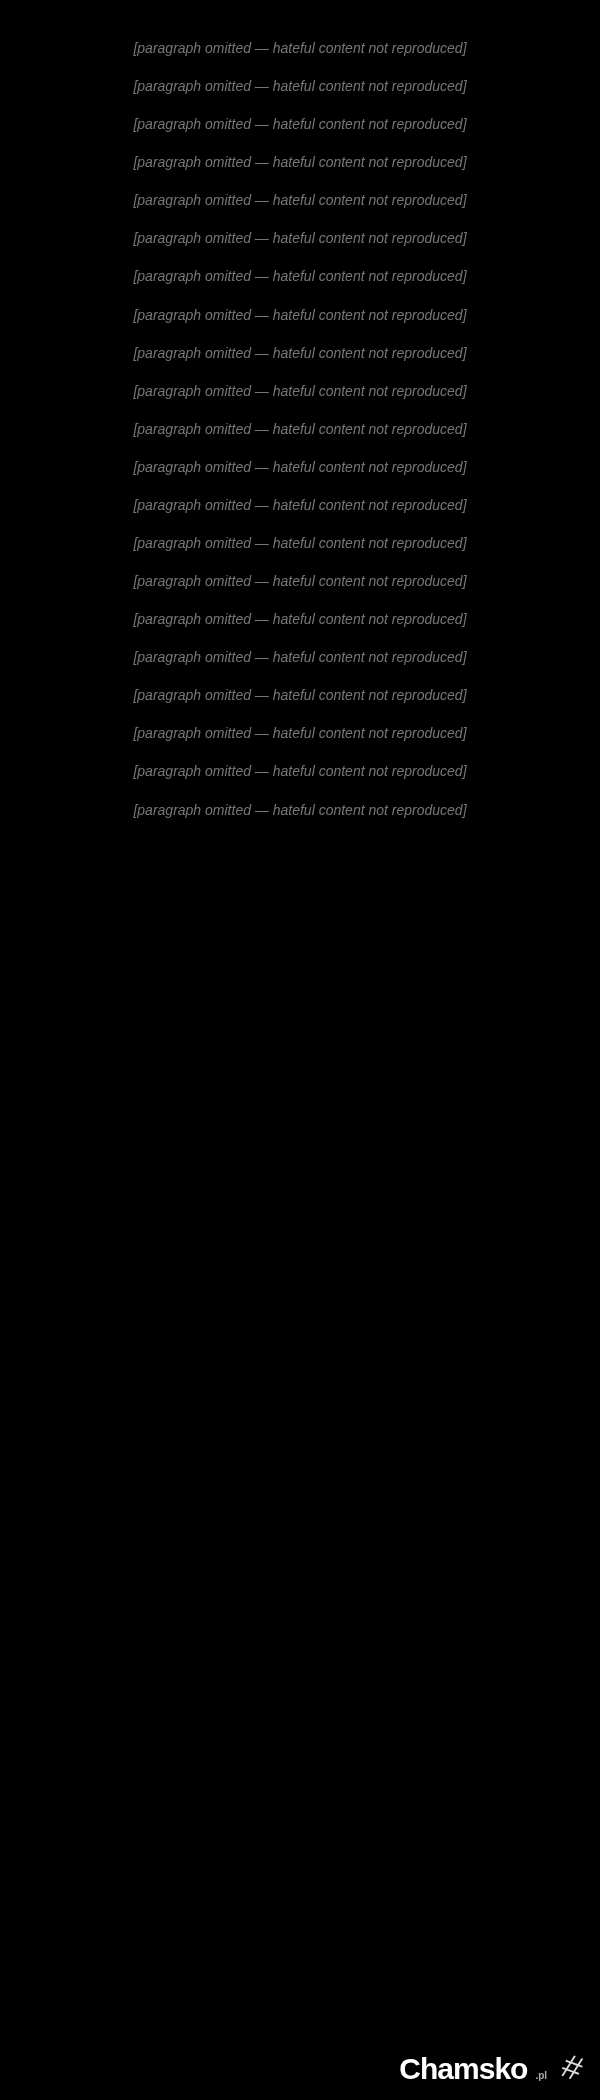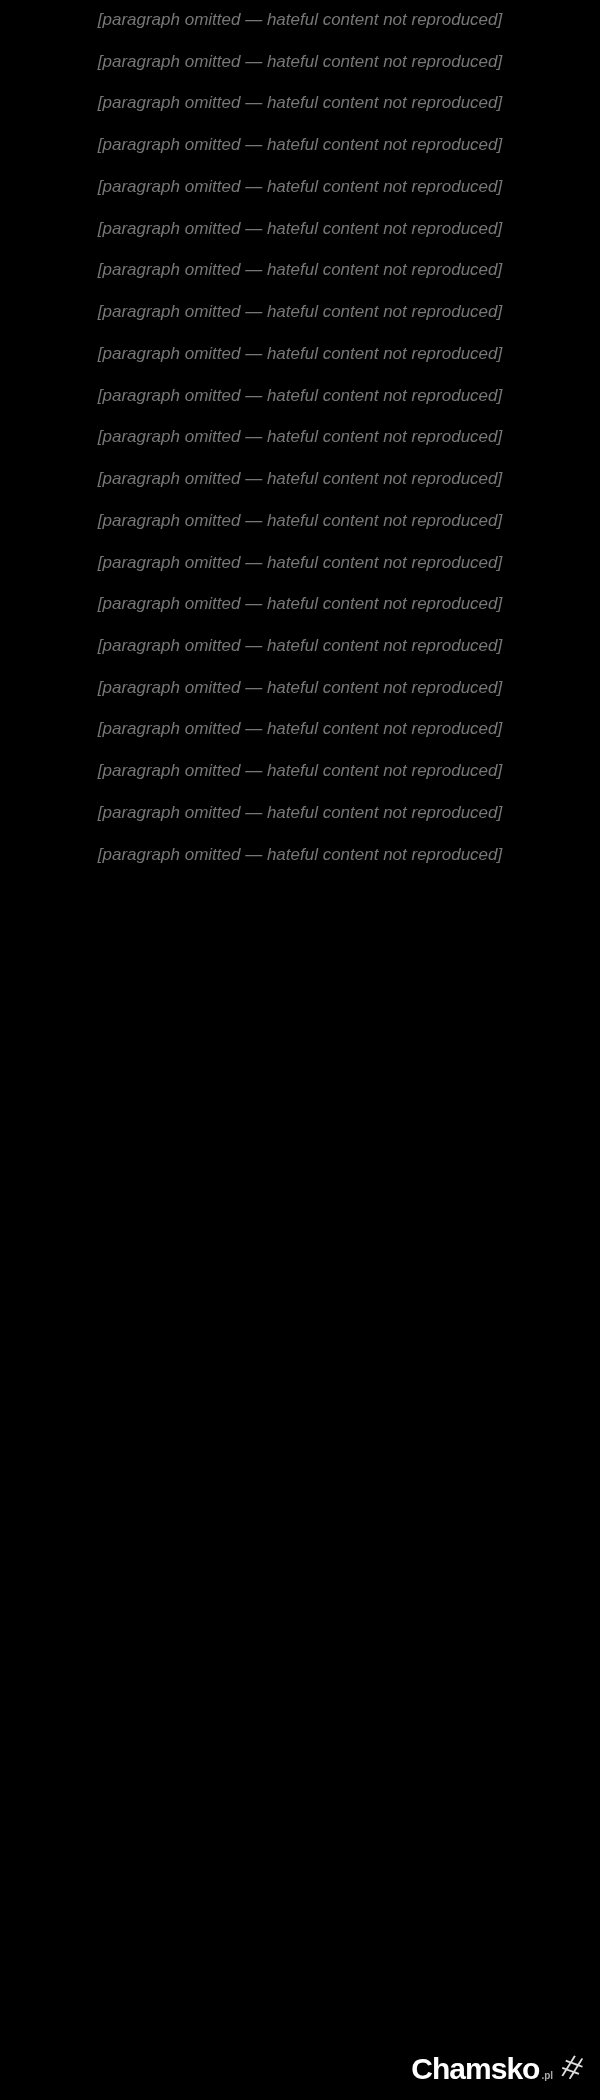--- a/index.html
+++ b/index.html
@@ -5,31 +5,31 @@
   html, body { margin: 0; padding: 0; }
   body {
     width: 600px; height: 2100px;
     background: #000;
     font-family: "Liberation Sans", sans-serif;
     position: relative;
   }
   .text-column {
     width: 560px;
     margin: 0 auto;
-    padding-top: 10px;
+    padding-top: 40px;
     color: #e8e8e8;
-    font-size: 17px;
+    font-size: 14px;
     line-height: 1.22;
     text-align: center;
   }
   .paragraph { margin: 0 0 21px 0; color: #777; font-style: italic; }
   .watermark {
     position: absolute;
     right: 18px; bottom: 14px;
-    display: flex; align-items: baseline; gap: 2px;
+    display: flex; align-items: baseline; gap: 8px;
     color: #fff;
   }
   .watermark .brand { font-size: 30px; font-weight: bold; letter-spacing: -1px; }
   .watermark .tld { font-size: 10px; color: #aaa; font-weight: bold; }
   .watermark .hash {
     font-size: 34px; color: #ddd; font-weight: normal;
     display: inline-block; transform: rotate(20deg);
     margin-left: 8px; line-height: 1;
   }
 </style>

